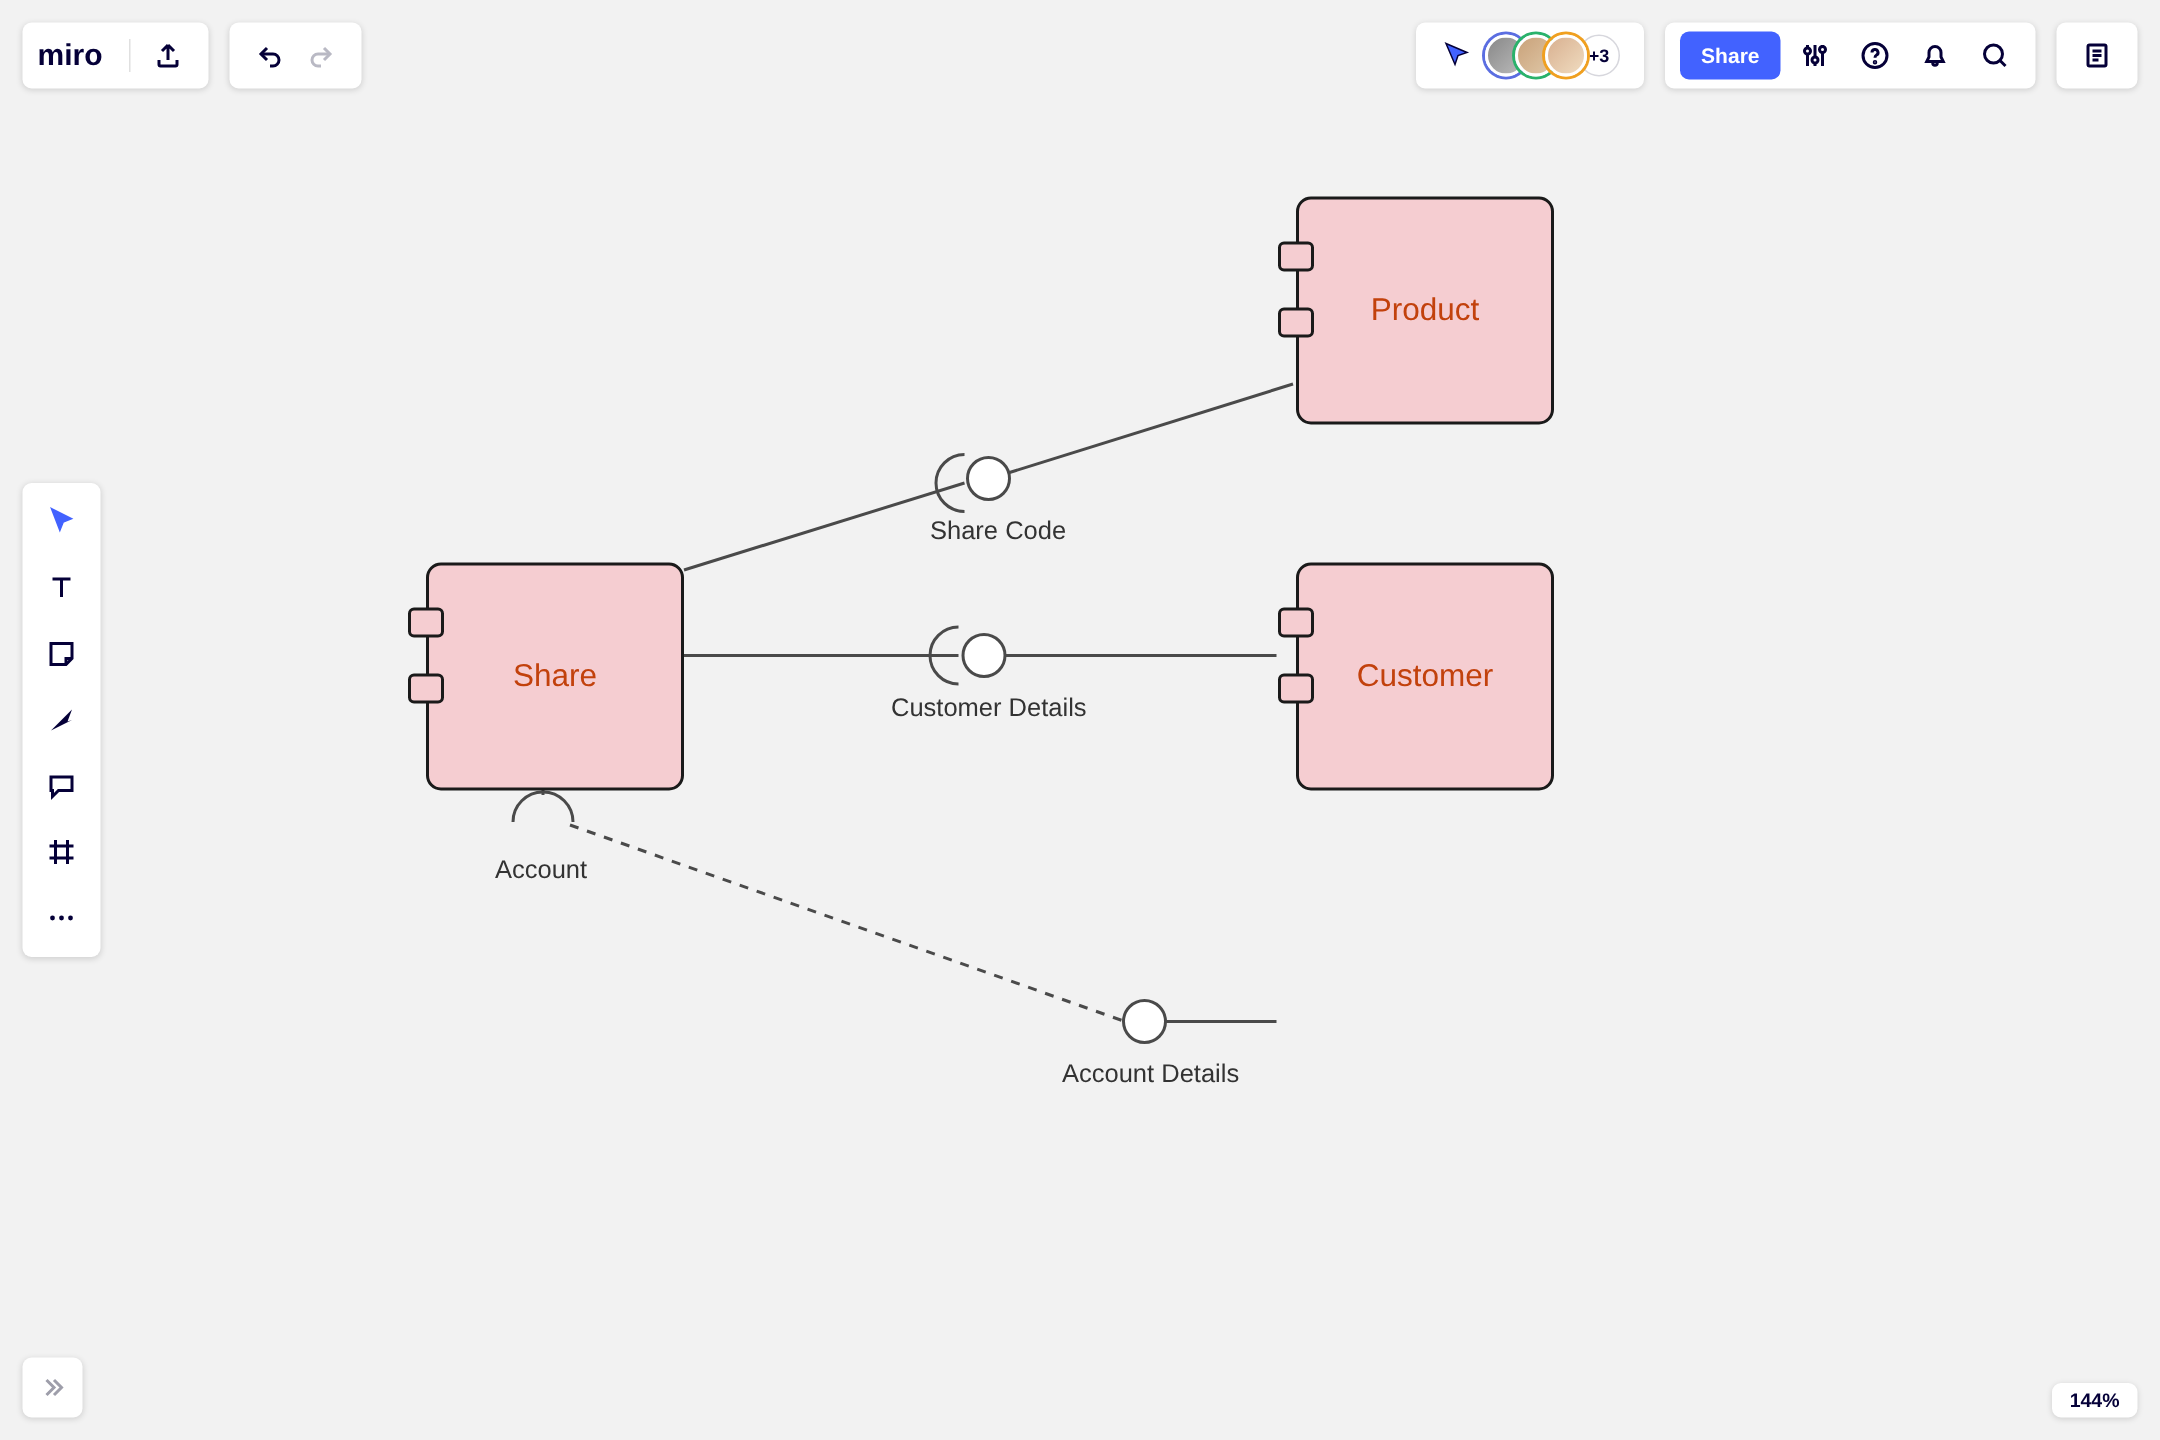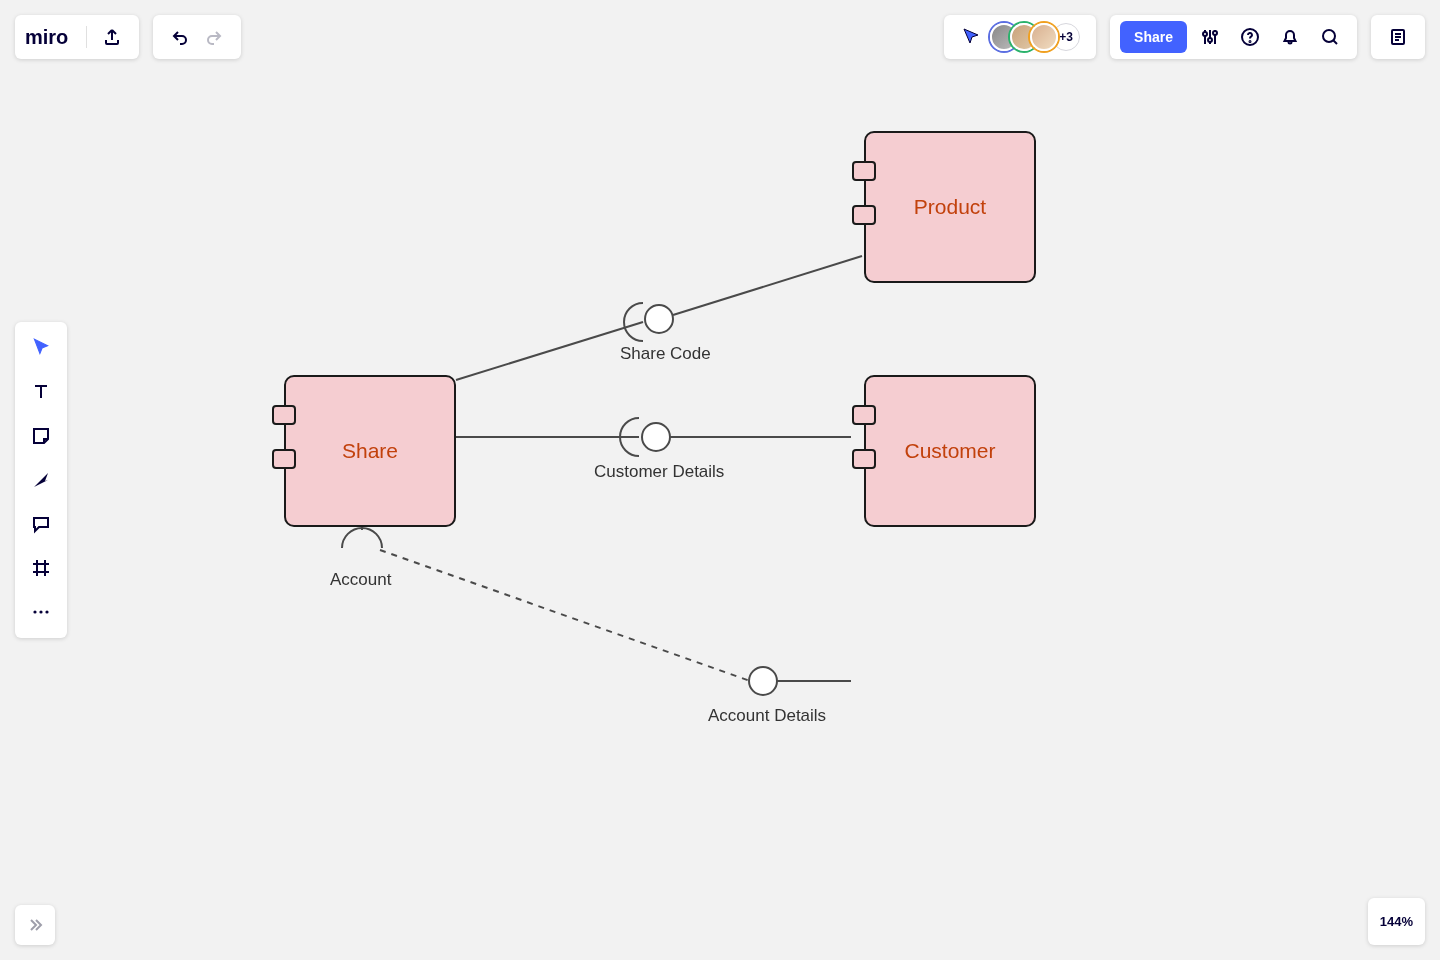--- a/index.html
+++ b/index.html
@@ -21,21 +21,21 @@
   .avatar-more { width:28px;height:28px;border-radius:50%;border:1px solid #d7d7dd;background:#fff;color:#050038;display:flex;align-items:center;justify-content:center;font-size:12px;font-weight:600;margin-left:-6px;}
   .avatars { display:flex; align-items:center; padding:0 6px 0 2px;}
   .present-icon { color:#4262ff; }
   
   .left-tools { position:absolute; left:15px; top:50%; transform:translateY(-50%); background:#fff; border-radius:6px; box-shadow:0 1px 4px rgba(0,0,0,.15); display:flex; flex-direction:column; padding:6px; gap:4px;}
   .tool { width:40px; height:40px; display:flex; align-items:center; justify-content:center; border-radius:4px; cursor:pointer;}
   .tool.active svg { stroke:#4262ff; fill:#4262ff;}
   
   .bottom-left { position:absolute; left:15px; bottom:15px;}
   .bottom-right { position:absolute; right:15px; bottom:15px;}
-  .zoom { background:#fff; border-radius:6px; box-shadow:0 1px 4px rgba(0,0,0,.15); padding:16px 12px; font-size:13px; font-weight:600; color:#050038;}
+  .zoom { background:#fff; border-radius:6px; box-shadow:0 1px 4px rgba(0,0,0,.15); padding:4px 12px; font-size:13px; font-weight:600; color:#050038;}
   .expand-btn { background:#fff; border-radius:6px; box-shadow:0 1px 4px rgba(0,0,0,.15); width:40px; height:40px; display:flex; align-items:center; justify-content:center; cursor:pointer;}
   
   .canvas { position:absolute; inset:0; }
   .component { position:absolute; width:172px; height:152px; background:#f5cdd1; border:2px solid #1a1a1a; border-radius:10px; display:flex; align-items:center; justify-content:center; font-size:21px; color:#c2410c;}
   .port { position:absolute; left:-14px; width:24px; height:20px; background:#f5cdd1; border:2px solid #1a1a1a; border-radius:4px;}
   .port.p1 { top:28px;} .port.p2 { top:72px;}
   .iface-label { position:absolute; font-size:17px; color:#333; white-space:nowrap;}
   svg.overlay { position:absolute; inset:0; width:1440px; height:960px; pointer-events:none;}
 </style>
 </head>

